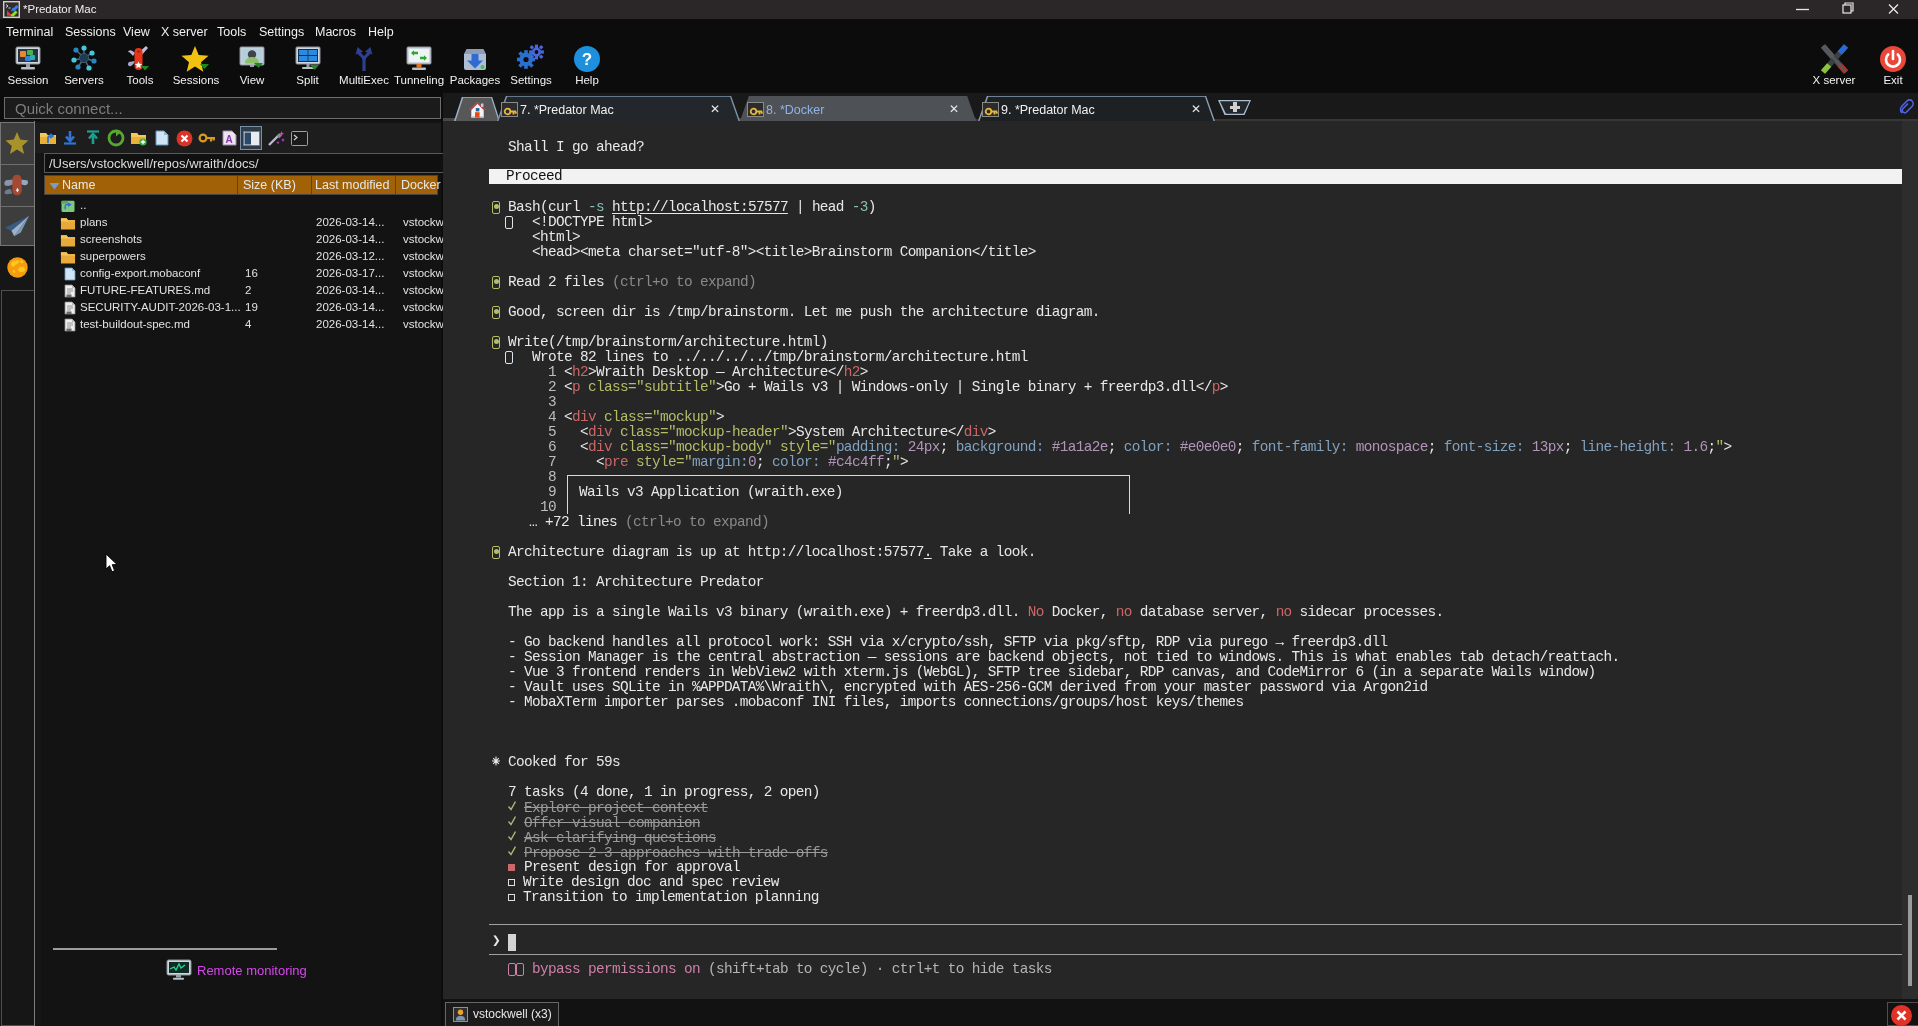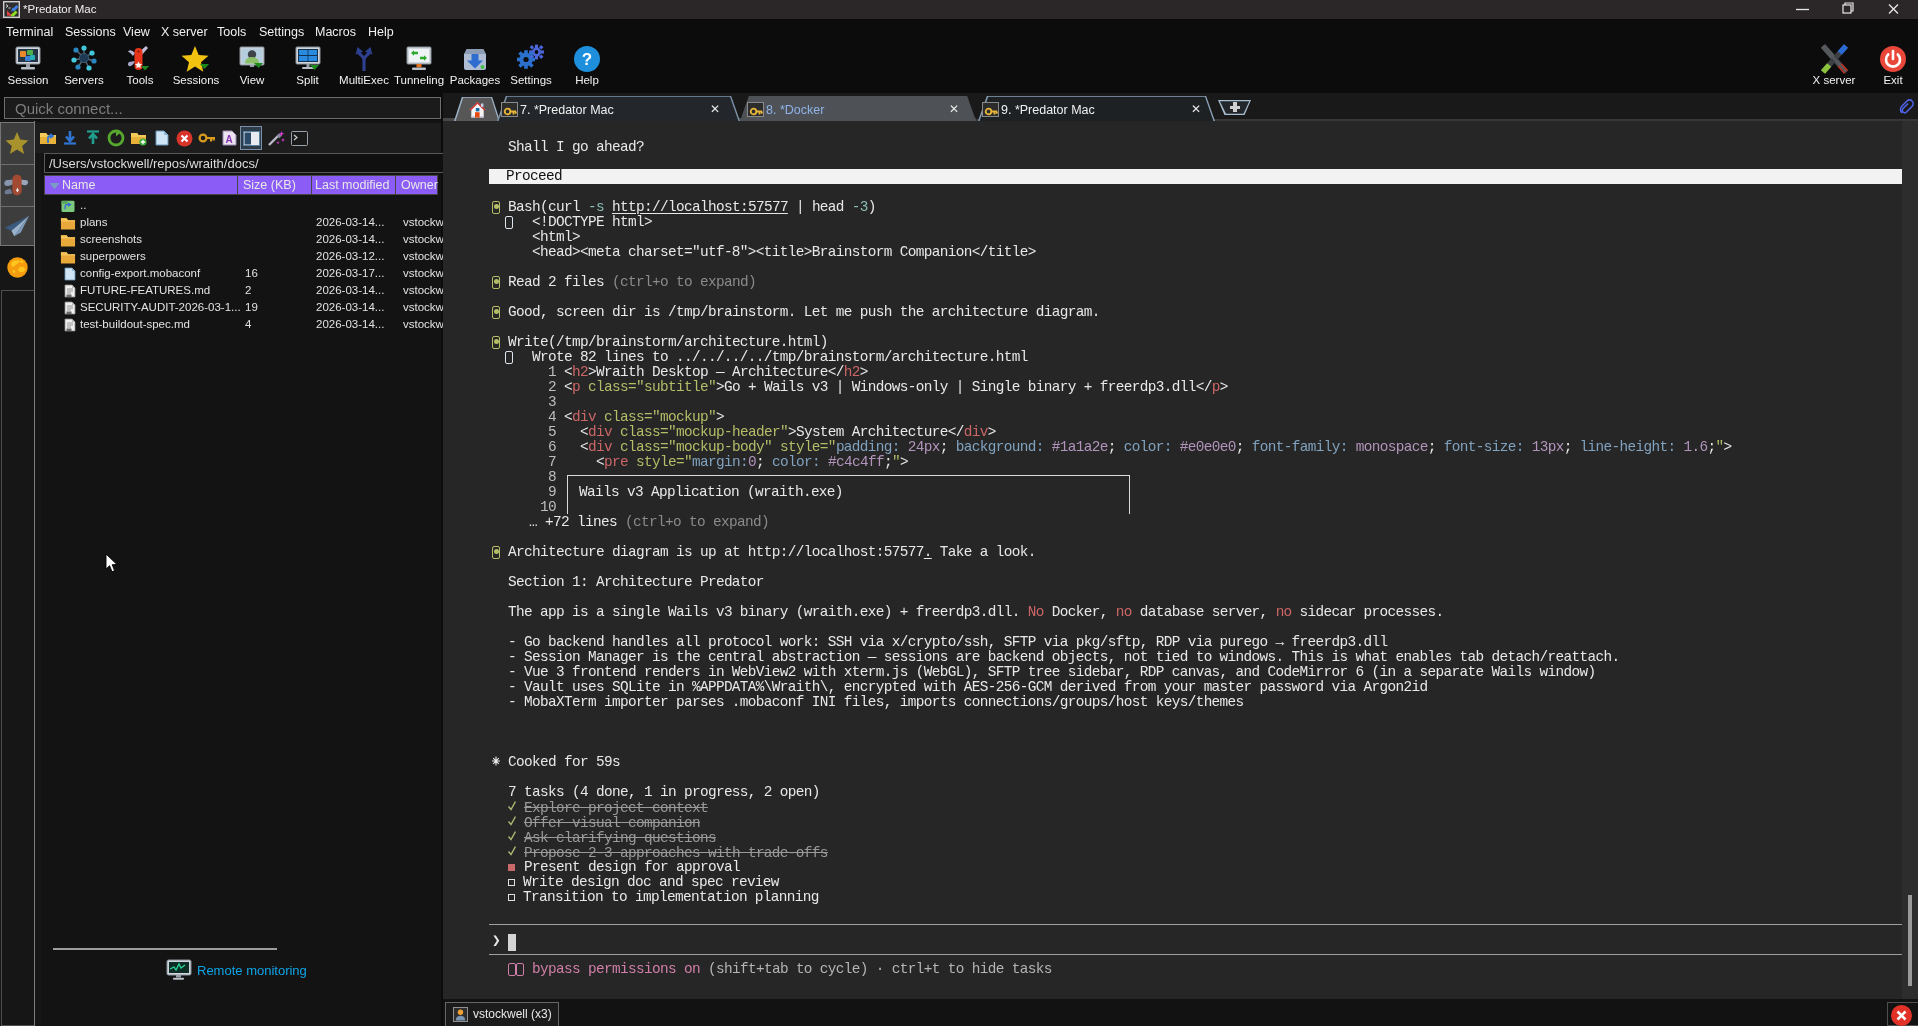--- a/index.html
+++ b/index.html
@@ -21,31 +21,31 @@
 #sbbox { position:absolute; left:0px; top:2px; width:35px; height:124px; background:#3d3d3d; border:1px solid #757575; border-right:none; }
 .sbi { position:absolute; left:2px; width:28px; height:39px; display:flex; align-items:center; justify-content:center; }
 
 #fp { position:absolute; left:41px; top:120px; width:400px; height:906px; background:#131313; }
 #fptools { position:absolute; left:-6px; top:3px; width:406px; height:30px; background:#1d1d1d; }
 .fti { position:absolute; top:3px; width:22px; height:24px; display:flex; align-items:center; justify-content:center; }
 .fti.sel { background:#2e3c49; border:1px solid #7a90a8; }
 #fpath { position:absolute; left:3px; top:33px; width:476px; height:20px; background:#101010; border:1px solid #585858; color:#dcdcdc; font-size:13px; }
 #fpath .t { position:absolute; left:4px; top:2px; }
 #fpath .dd { position:absolute; right:1px; top:1px; width:17px; height:16px; background:#2e2e2e; border-left:1px solid #585858; color:#cfcfcf; font-size:10px; text-align:center; line-height:16px; }
-#fhead { position:absolute; left:3px; top:55px; width:394px; height:20px; background:#8b5cf6; border:1px solid #454545; color:#e8e8e8; font-size:12.5px; }
+#fhead { position:absolute; left:3px; top:55px; width:394px; height:20px; background:#a16207; border:1px solid #454545; color:#e8e8e8; font-size:12.5px; }
 #fhead .c { position:absolute; top:2px; }
 #fhead .sep { position:absolute; top:0; width:1px; height:18px; background:#474747; }
 .frow { position:absolute; left:3px; width:397px; height:17px; color:#e2e2e2; font-size:11.5px; }
 .frow .nm { position:absolute; left:36px; top:1px; }
 .frow .sz { position:absolute; left:201px; top:1px; }
 .frow .dt { position:absolute; left:272px; top:1px; }
 .frow .ow { position:absolute; left:359px; top:1px; }
 .frow .fi { position:absolute; left:16px; top:1px; width:16px; height:14px; }
 #hthumb { position:absolute; left:12px; top:828px; width:224px; height:2px; background:#9d9d9d; }
-#remrow { position:absolute; left:0px; top:839px; width:400px; height:24px; color:#0ea5e9; font-size:13px; }
+#remrow { position:absolute; left:0px; top:839px; width:400px; height:24px; color:#d946ef; font-size:13px; }
 #folrow { position:absolute; left:0px; top:878px; width:400px; height:22px; color:#e8e8e8; font-size:13px; }
 
 #tabs { position:absolute; left:443px; top:93px; width:1475px; height:28px; background:#191919; }
 .tab { position:absolute; top:0px; height:28px; }
 .tab .key { position:absolute; left:4px; top:6px; width:17px; height:15px; border:1px solid #8a8a8a; background:#2c2c2c; padding:1px 0 0 1px; }
 .tab .lbl { position:absolute; left:23px; top:7px; font-size:12.5px; color:#f0f0f0; white-space:nowrap; }
 .tab .x { position:absolute; left:213px; top:6px; font-size:12px; color:#e8e8e8; }
 #term { position:absolute; left:443px; top:121px; width:1459px; height:878px; background:#262626; }
 #termsb { position:absolute; left:1902px; top:121px; width:16px; height:878px; background:#2d2d2d; }
 #sbthumb { position:absolute; left:6px; top:774px; width:4px; height:91px; background:#9a9a9a; }
@@ -392,21 +392,21 @@
       <span class="t">/Users/vstockwell/repos/wraith/docs/</span>
       <span class="dd">▾</span>
     </div>
   <div id="fhead">
     <svg class="abs" style="left:4px;top:6px" width="11" height="8" viewBox="0 0 11 8">
         <path d="M0.5 1 h10 L5.5 7.5 Z" fill="#7a9cc6"></path>
       </svg>
       <span class="c" style="left:17px">Name</span>
     <span class="c" style="left:198px">Size (KB)</span>
     <span class="c" style="left:270px">Last modified</span>
-    <span class="c" style="left:356px">Owner</span>
+    <span class="c" style="left:356px">Docker</span>
     <span class="sep" style="left:192px"></span>
       <span class="sep" style="left:266px"></span>
       <span class="sep" style="left:350px"></span>
   </div>
   <div id="frows">
     <div class="frow" style="top:78px">
         <svg class="fi" width="16" height="15" viewBox="0 0 16 15">
           <rect x="1" y="2" width="14" height="12" rx="1.5" fill="#7cc87c"></rect>
           <rect x="1" y="2" width="7" height="3" fill="#5aa85a"></rect>
           <path d="M5 11 V7.5 q0-1.5 1.5-1.5 H10 M8 4.5 l2.5 1.5 -2.5 1.8" stroke="#3a6ad4" stroke-width="1.5" fill="none"></path>

